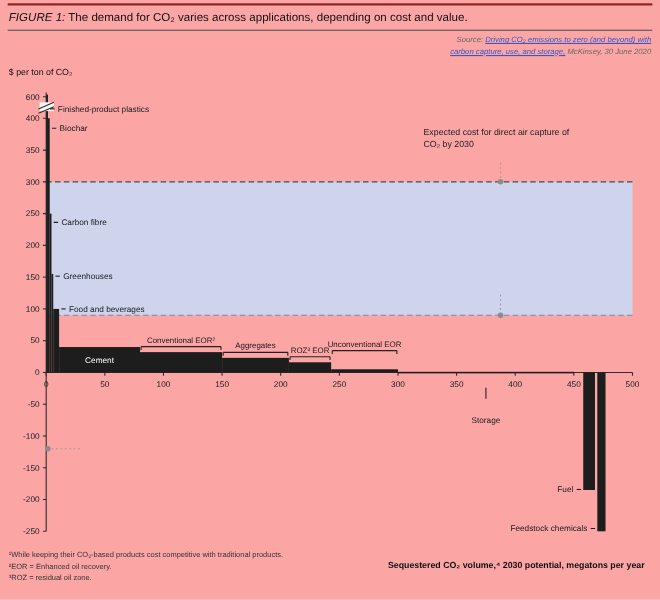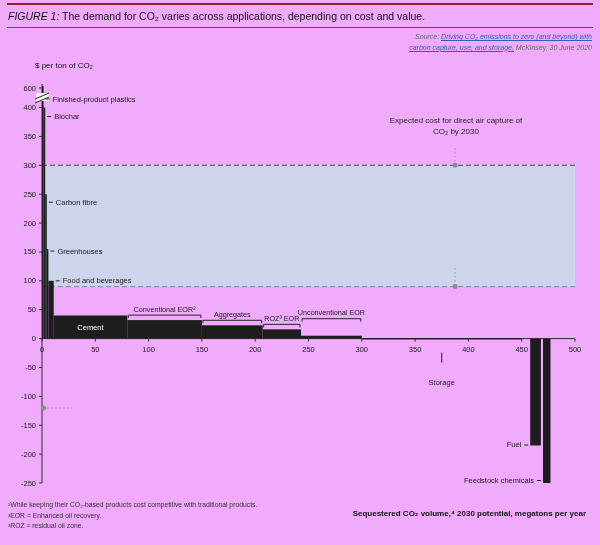--- a/index.html
+++ b/index.html
@@ -1,30 +1,30 @@
 <!DOCTYPE html>
 <html><head>
 <meta charset="utf-8">
 <style>
   * { box-sizing: border-box; margin: 0; padding: 0; }
   html,body { width:600px; }
   body { font-family:"Liberation Sans","DejaVu Sans",sans-serif; background:#f8f7f4; }
-  .figure { position:relative; width:600px; height:545px; background:#f0abfc; overflow:hidden; }
+  .figure { position:relative; width:600px; height:545px; background:#fca5a5; overflow:hidden; }
   .top-rule { position:absolute; left:7px; right:7px; top:3px; height:2px; background:#8e2420; }
   .title { position:absolute; left:8px; top:10px; font-size:10.5px; color:#111; white-space:nowrap; }
   .fig-label { font-style:italic; }
   .divider { position:absolute; left:7px; right:7px; top:27px; height:1px; background:#555; }
   .subtitle { position:absolute; left:8px; top:37px; font-size:8px; color:#222; }
   .source { position:absolute; right:8px; top:32px; font-size:7px; color:#666; text-align:right; font-style:italic; line-height:1.5; }
   .src-link { color:#3558c8; text-decoration:underline; cursor:pointer; }
-  .y-unit { position:absolute; left:8px; top:61px; font-size:8px; color:#111;margin-left:27px; }
+  .y-unit { position:absolute; left:8px; top:61px; font-size:8px; color:#111; }
   .chart-svg { position:absolute; left:0; top:78px; }
   svg text { font-family:"Liberation Sans","DejaVu Sans",sans-serif; }
   .ann { position:absolute; font-size:8px; color:#222; line-height:1.35; }
-  .ann-dac { left:385px; top:116px; width:142px;text-align:center; }
+  .ann-dac { left:385px; top:116px; width:142px; }
   .ann-ps  { left:390px; top:242px; width:134px; }
   .note-box { position:absolute; left:75px; top:386px; width:190px; background:#ebebe7; padding:11px 14px; font-size:8px; line-height:1.4; color:#222; }
   .footnotes { position:absolute; left:8px; top:500px; font-size:6.8px; color:#333; line-height:1.55; }
   .x-caption { position:absolute; right:14px; top:509px; font-size:8px; font-weight:bold; color:#111; }
 </style>
 </head>
 <body>
 
 <div class="figure">
   <div class="top-rule"></div>

